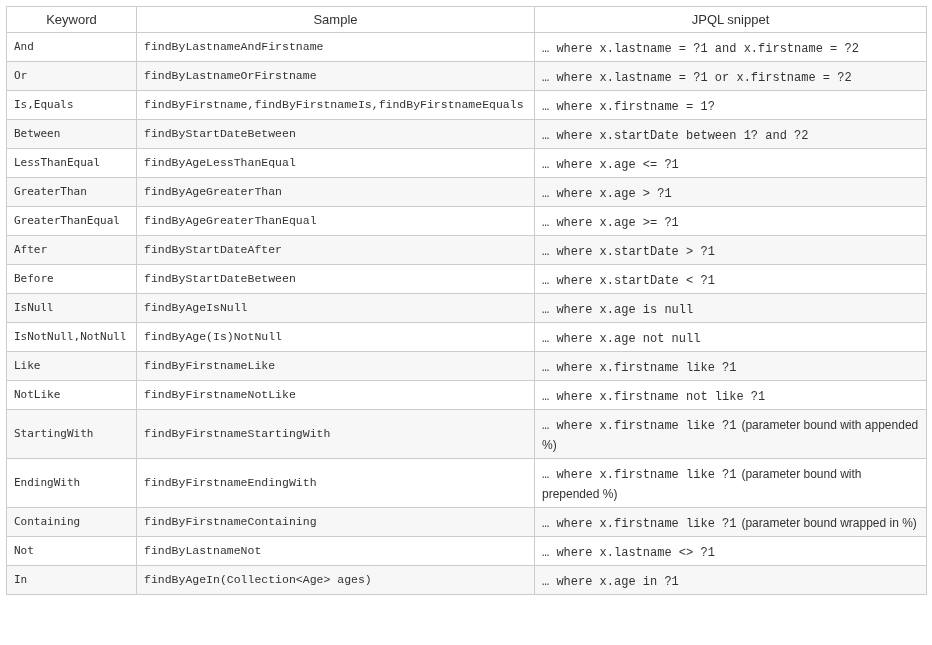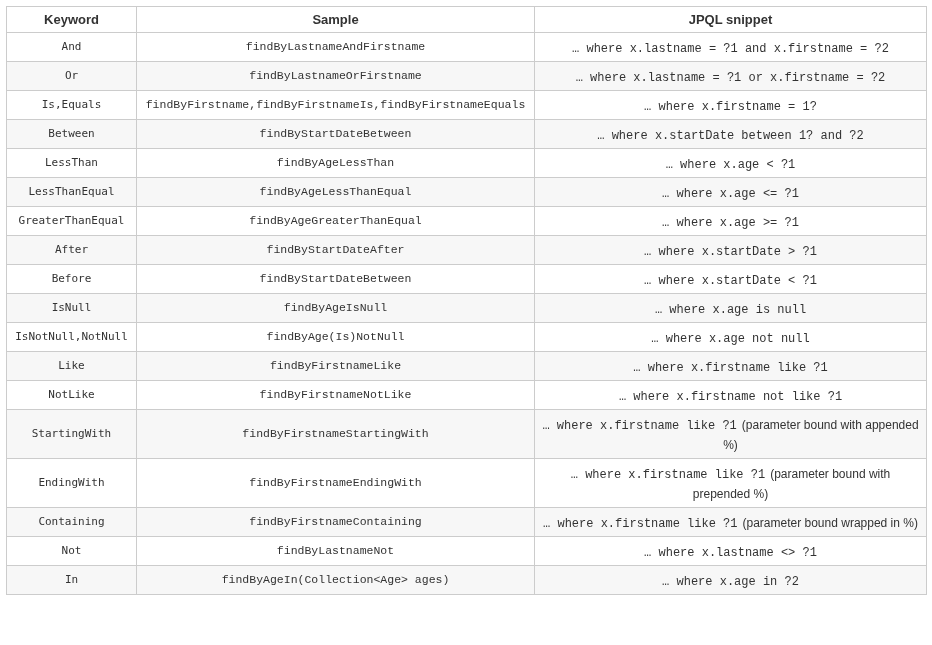--- a/index.html
+++ b/index.html
@@ -15,32 +15,31 @@
     table-layout: fixed;
     width: 920px;
     margin: 6px 0 0 6px;
   }
   table.kw-table th, table.kw-table td {
     border: 1px solid var(--border, #cccccc);
   }
   table.kw-table th {
     font-family: "Liberation Sans", sans-serif;
     font-size: 13px;
-    font-weight: bold;
+    font-weight: normal;
     color: var(--text, #333333);
     text-align: center;
     padding: 5px 8px;
     background: var(--background, #ffffff);
   }
   table.kw-table td {
     color: var(--text, #333333);
     padding: 4px 7px;
     vertical-align: middle;
     line-height: 1.25;
-    text-align: center;
   }
   td.cell-keyword {
     font-family: "DejaVu Sans Mono", monospace;
     font-size: 11px;
     white-space: nowrap;
   }
   td.cell-sample {
     font-family: Liberation Mono, monospace;
     font-size: 11.5px;
     white-space: nowrap;
@@ -93,32 +92,32 @@
     <td class="cell-sample">findByFirstname,findByFirstnameIs,findByFirstnameEquals</td>
     <td class="cell-snippet"><span class="code">… where x.firstname = 1?</span></td>
   </tr>
 
   <tr>
     <td class="cell-keyword">Between</td>
     <td class="cell-sample">findByStartDateBetween</td>
     <td class="cell-snippet"><span class="code">… where x.startDate between 1? and ?2</span></td>
   </tr>
 
-  <tr>
-    <td class="cell-keyword">LessThan</td>
-    <td class="cell-sample">findByAgeLessThan</td>
-    <td class="cell-snippet"><span class="code">… where x.age &lt; ?1</span></td>
-  </tr>
 
   <tr>
     <td class="cell-keyword">LessThanEqual</td>
     <td class="cell-sample">findByAgeLessThanEqual</td>
     <td class="cell-snippet"><span class="code">… where x.age &lt;= ?1</span></td>
   </tr>
 
+  <tr>
+    <td class="cell-keyword">GreaterThan</td>
+    <td class="cell-sample">findByAgeGreaterThan</td>
+    <td class="cell-snippet"><span class="code">… where x.age &gt; ?1</span></td>
+  </tr>
 
   <tr>
     <td class="cell-keyword">GreaterThanEqual</td>
     <td class="cell-sample">findByAgeGreaterThanEqual</td>
     <td class="cell-snippet"><span class="code">… where x.age &gt;= ?1</span></td>
   </tr>
 
   <tr>
     <td class="cell-keyword">After</td>
     <td class="cell-sample">findByStartDateAfter</td>
@@ -176,19 +175,19 @@
 
   <tr>
     <td class="cell-keyword">Not</td>
     <td class="cell-sample">findByLastnameNot</td>
     <td class="cell-snippet"><span class="code">… where x.lastname &lt;&gt; ?1</span></td>
   </tr>
 
   <tr>
     <td class="cell-keyword">In</td>
     <td class="cell-sample">findByAgeIn(Collection&lt;Age&gt; ages)</td>
-    <td class="cell-snippet"><span class="code">… where x.age in ?2</span></td>
+    <td class="cell-snippet"><span class="code">… where x.age in ?1</span></td>
   </tr>
 
 </tbody>
   </table>
 
 </div>
 
 </body></html>

